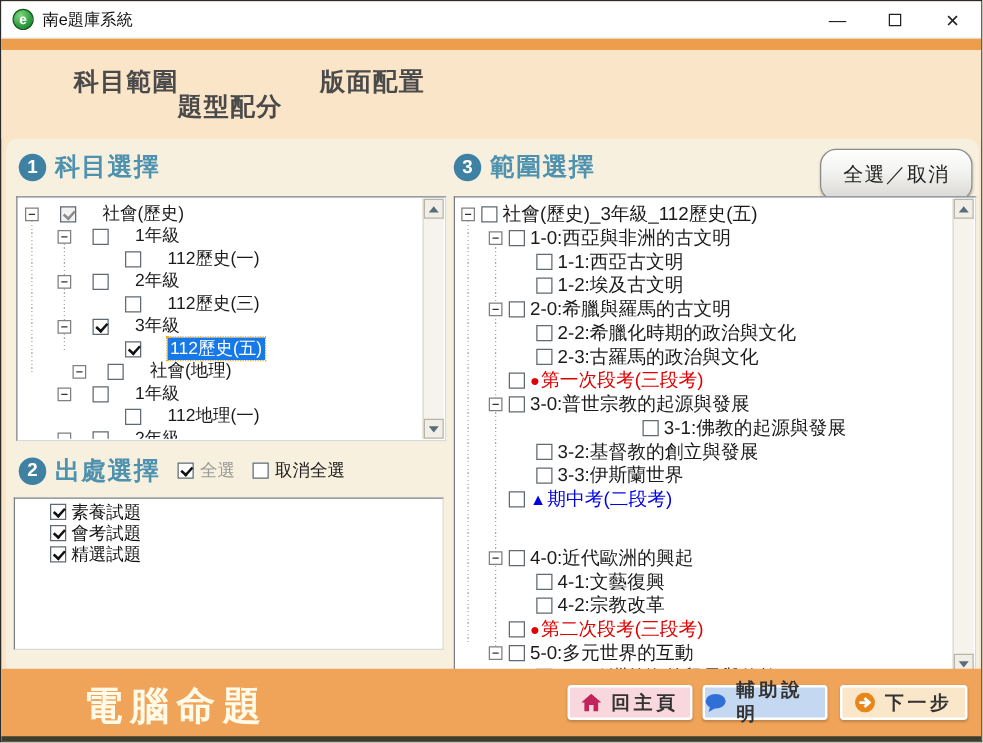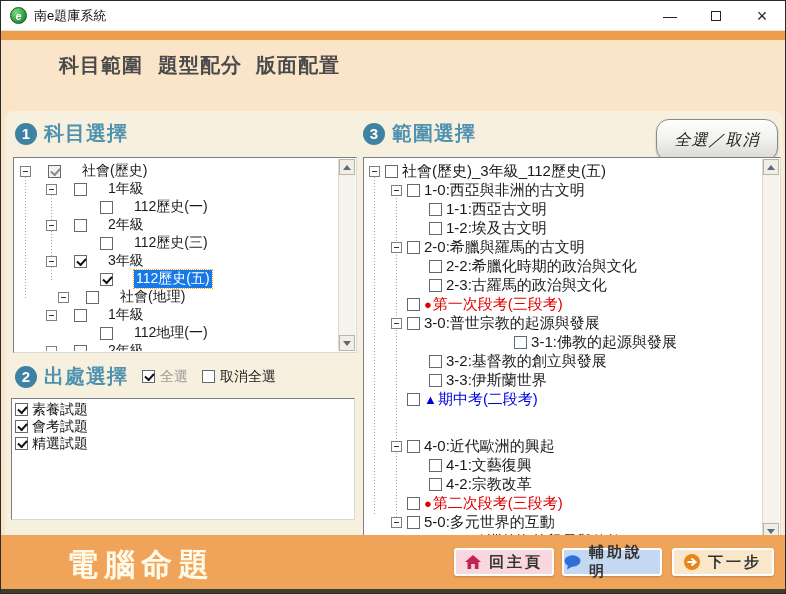--- a/index.html
+++ b/index.html
@@ -72,21 +72,21 @@
   .trow.sel .tlabel { background:#1779E8; color:#fff; outline:1px dotted #F5A623; padding:0 2px; }
 
   
   .chk-inline { display:flex; align-items:center; margin-left:14px; font-size:14px; color:#222; }
   .chk-inline .cb { margin-right:5px; }
   .chk-inline.disabled { color:#9a9a9a; }
   .listbox-item { display:flex; align-items:center; height:17px; font-size:14px; color:#111; padding-left:3px; }
   .listbox-item .cb { margin-right:4px; }
 
   
-  .pill-btn { position:absolute; width:122px; height:42px; border-radius:13px; border:1px solid #8a8a8a; background:linear-gradient(to bottom,#ffffff 0%,#f2f2f0 45%,#d9d7d2 100%); box-shadow:0 1px 2px rgba(0,0,0,.25); font-size:16px; color:#222; display:flex; align-items:center; justify-content:center; letter-spacing:1px;font-style:italic; }
+  .pill-btn { position:absolute; width:122px; height:42px; border-radius:13px; border:1px solid #8a8a8a; background:linear-gradient(to bottom,#ffffff 0%,#f2f2f0 45%,#d9d7d2 100%); box-shadow:0 1px 2px rgba(0,0,0,.25); font-size:16px; color:#222; display:flex; align-items:center; justify-content:center; letter-spacing:1px; }
 
   
   .footer { position:absolute; top:534px; left:0; width:100%; height:56px; background:#F0A45A; }
   .brand { position:absolute; left:66px; top:9px; font-size:31px; font-weight:bold; color:#FFFBE8; letter-spacing:6px; }
   .fbtn { position:absolute; top:13px; height:28px; border:2px solid #fff; border-radius:3px; display:flex; align-items:center; justify-content:center; gap:8px; font-size:15px; font-weight:bold; color:#333; letter-spacing:3px; box-shadow:0 1px 2px rgba(0,0,0,.2); }
   .fbtn svg { flex:0 0 auto; }
   #btn-home { right:231px; width:100px; background:#F8D7DE; }
   #btn-help { right:123px; width:100px; background:#C4D8F2; }
   #btn-next { right:11px; width:102px; background:#FAE6C8; }
   .bottom-edge { position:absolute; bottom:0; left:0; width:100%; height:4px; background:#3d3f2e; }
@@ -105,21 +105,21 @@
           <span class="sq"></span>
         </div>
       <div class="win-btn" style="font-size:18px;">×</div>
     </div>
   </div>
 
   <div class="stripe"></div>
 
   <div class="wizard">
     <div class="step-label" style="left:45px;">科目範圍</div>
-    <div class="step-label" style="left:144px;">題型配分</div>
+    <div class="step-label" style="left:128px;margin-top:20px;">題型配分</div>
     <div class="step-label" style="left:242px;">版面配置</div>
     <div class="step-circle active" style="left:91px;"></div>
     <div class="connector" style="left:111px; width:68px;"></div>
     <div class="arrowhead" style="left:177px;"></div>
     <div class="step-circle" style="left:190px;"></div>
     <div class="connector" style="left:210px; width:66px;"></div>
     <div class="arrowhead" style="left:274px;"></div>
     <div class="step-circle" style="left:288px;"></div>
   </div>
 
@@ -216,21 +216,21 @@
         <span class="cb checked" style="--c:#999;"></span>
         <span>全選</span>
       </div>
       <div class="chk-inline">
         <span class="cb"></span>
         <span>取消全選</span>
       </div>
     </div>
 
     <div class="boxed" style="left:6px; top:287px; width:344px; height:122px;">
-      <div id="source-list" style="padding-top:2px;">
+      <div id="source-list" style="padding-top:2px;padding-left:25px;">
           <div class="listbox-item">
             <span class="cb checked"></span>
             <span>素養試題</span>
           </div>
           <div class="listbox-item">
             <span class="cb checked"></span>
             <span>會考試題</span>
           </div>
           <div class="listbox-item">
             <span class="cb checked"></span>

